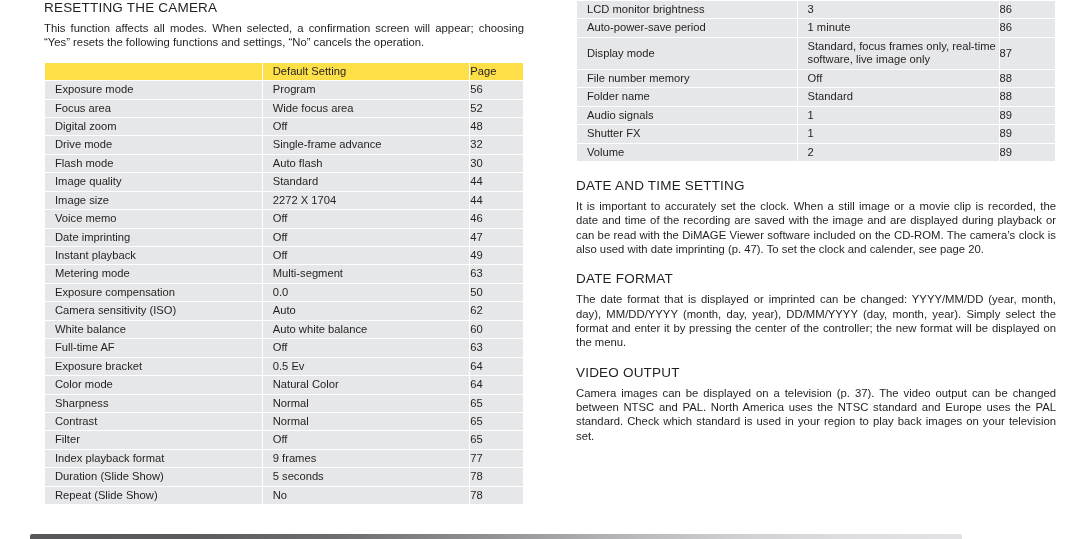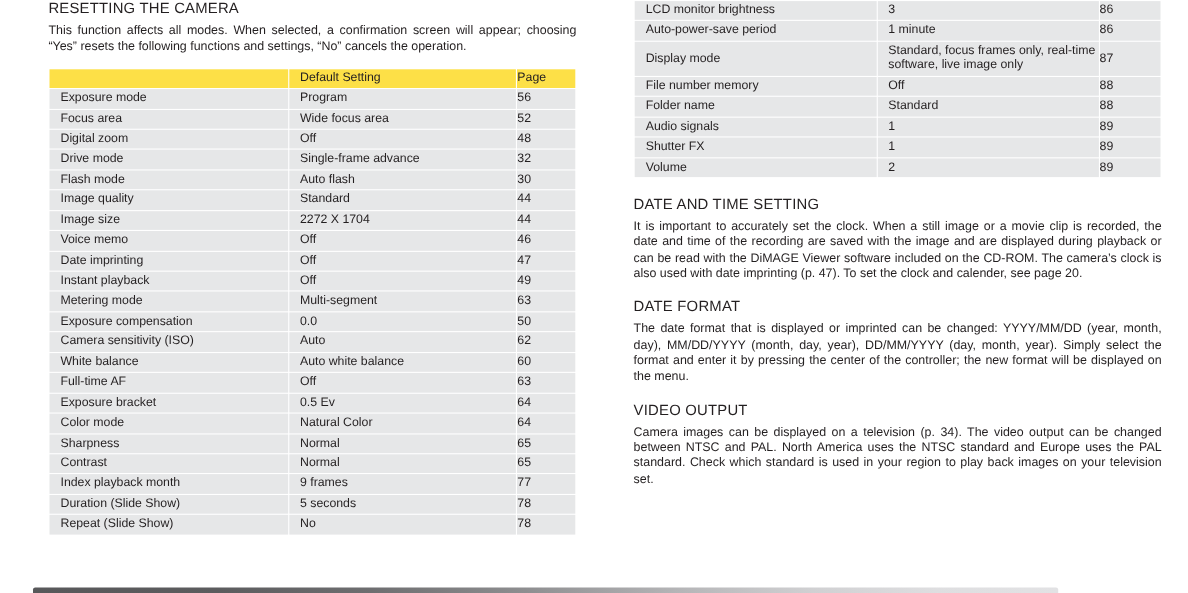--- a/index.html
+++ b/index.html
@@ -249,21 +249,26 @@
               <td>Sharpness</td>
               <td>Normal</td>
               <td class="c-page">65</td>
             </tr>
             <tr>
               <td>Contrast</td>
               <td>Normal</td>
               <td class="c-page">65</td>
             </tr>
             <tr>
-              <td>Index playback month</td>
+              <td>Filter</td>
+              <td>Off</td>
+              <td class="c-page">65</td>
+            </tr>
+            <tr>
+              <td>Index playback format</td>
               <td>9 frames</td>
               <td class="c-page">77</td>
             </tr>
             <tr>
               <td>Duration (Slide Show)</td>
               <td>5 seconds</td>
               <td class="c-page">78</td>
             </tr>
             <tr>
               <td>Repeat (Slide Show)</td>
@@ -328,21 +333,21 @@
           </tbody>
       </table>
     </div>
 
     <div id="right-sections">
         <h2 class="section-head" style="margin-top: 16px;">DATE AND TIME SETTING</h2>
         <p class="body-text">It is important to accurately set the clock. When a still image or a movie clip is recorded, the date and time of the recording are saved with the image and are displayed during playback or can be read with the DiMAGE Viewer software included on the CD-ROM. The camera’s clock is also used with date imprinting (p. 47). To set the clock and calender, see page 20.</p>
         <h2 class="section-head" style="margin-top: 15px;">DATE FORMAT</h2>
         <p class="body-text">The date format that is displayed or imprinted can be changed: YYYY/MM/DD (year, month, day), MM/DD/YYYY (month, day, year), DD/MM/YYYY (day, month, year). Simply select the format and enter it by pressing the center of the controller; the new format will be displayed on the menu.</p>
         <h2 class="section-head" style="margin-top: 15px;">VIDEO OUTPUT</h2>
-        <p class="body-text">Camera images can be displayed on a television (p. 34). The video output can be changed between NTSC and PAL. North America uses the NTSC standard and Europe uses the PAL standard. Check which standard is used in your region to play back images on your television set.</p>
+        <p class="body-text">Camera images can be displayed on a television (p. 37). The video output can be changed between NTSC and PAL. North America uses the NTSC standard and Europe uses the PAL standard. Check which standard is used in your region to play back images on your television set.</p>
       </div>
   </div>
 
   <div class="footer-bar">
     <span class="footer-left-num">90</span>
     <span class="footer-left-label">Setup mode</span>
     <span class="footer-right-num">91</span>
   </div>
 
 </div>

